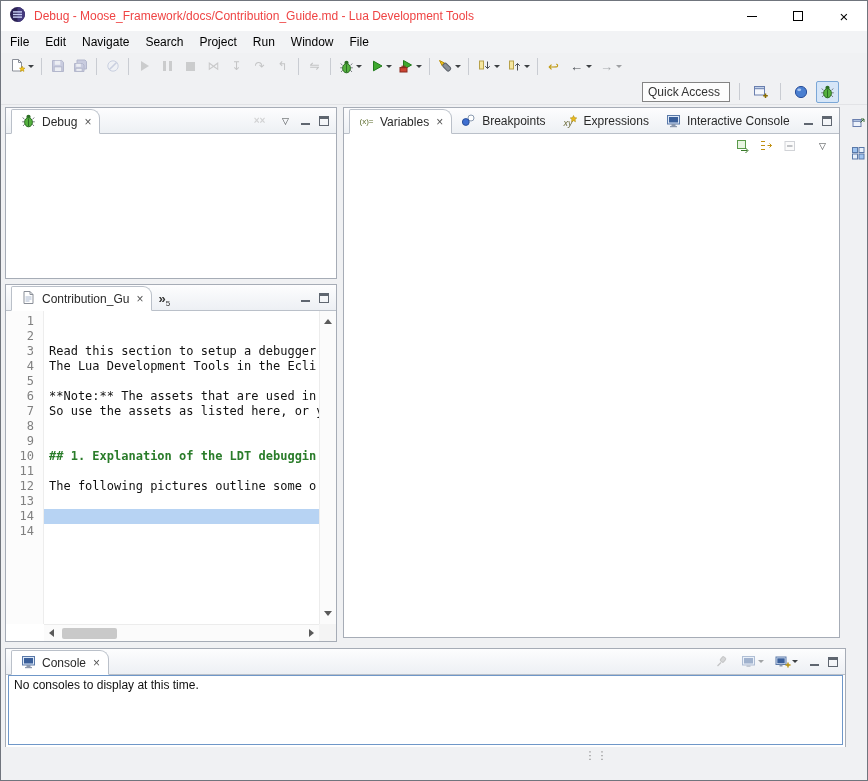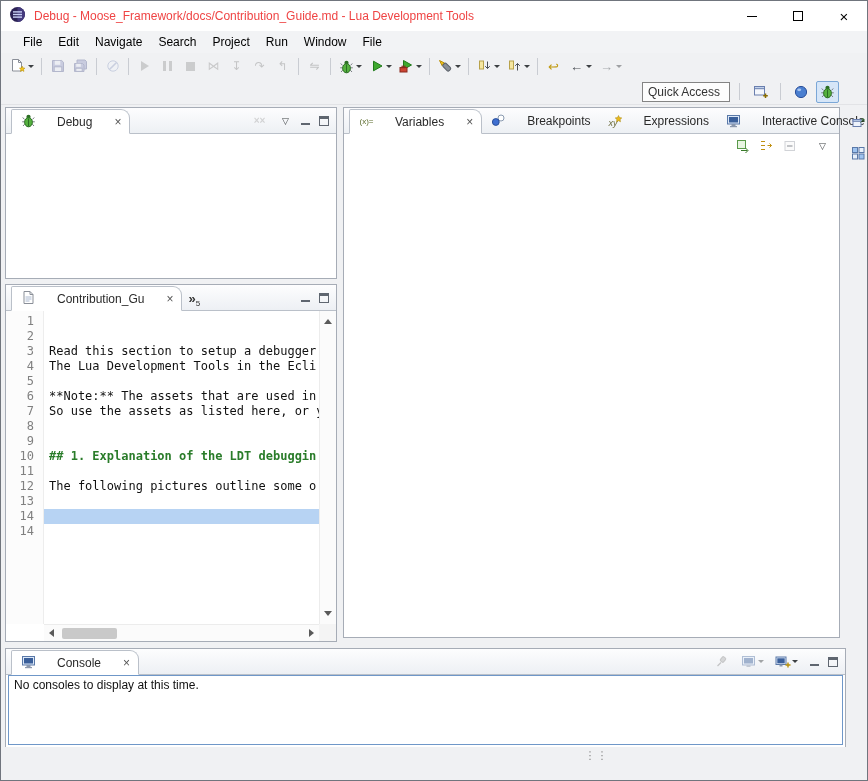--- a/index.html
+++ b/index.html
@@ -10,41 +10,41 @@
 
 #titlebar{position:absolute;left:0;top:0;right:0;height:30px;background:#fff;display:flex;align-items:center;padding-left:8px;gap:8px}
 #title-text{font-size:12px;color:#ef4444;white-space:nowrap}
 #win-controls{position:absolute;right:0;top:0;height:30px;display:flex}
 .wc{width:46px;height:30px;display:flex;align-items:center;justify-content:center;cursor:default}
 .wc-min-glyph{width:10px;height:1px;background:#000}
 .wc-max-glyph{width:10px;height:10px;border:1px solid #000}
 .wc-close-glyph{font-size:15px;color:#000;line-height:1}
 
 
-#menubar{position:absolute;left:0;top:30px;right:0;height:22px;background:#f2f3f5;display:flex;align-items:center;padding-left:14px}
+#menubar{position:absolute;left:0;top:30px;right:0;height:22px;background:#f2f3f5;display:flex;align-items:center;padding-left:1px}
 .menu-item{padding:3px 8px;color:#000;white-space:nowrap}
 
 
 #toolbar1{position:absolute;left:0;top:52px;right:0;height:26px;background:#f0f1f3;display:flex;align-items:center;padding-left:6px}
 #toolbar2{position:absolute;left:0;top:78px;right:0;height:26px;background:#f0f1f3;display:flex;align-items:center;justify-content:flex-end;padding-right:28px;gap:5px;border-bottom:1px solid #e2e3e6}
 .tbtn{display:inline-flex;align-items:center;height:22px;padding:0 2px;border:1px solid transparent;border-radius:2px}
 .tbtn.dis{opacity:.45}
 .tbtn.act{background:#d6e6f8;border-color:#7ba7d7}
 .ic{display:inline-flex;width:17px;height:16px;align-items:center;justify-content:center;line-height:1;overflow:hidden}
 .dd{margin-left:1px;width:0;height:0;border-left:3px solid transparent;border-right:3px solid transparent;border-top:3px solid #3c4043}
 .tb-sep{width:1px;height:17px;background:#c9ccd2;margin:0 4px;flex:none}
 .cs-play{width:0;height:0;border-top:5px solid transparent;border-bottom:5px solid transparent;border-left:8px solid #a0a0a0}
 .cs-pause{width:9px;height:10px;border-left:3px solid #a0a0a0;border-right:3px solid #a0a0a0}
 .cs-stop{width:9px;height:9px;background:#a0a0a0}
 .qa{width:88px;height:20px;border:1px solid #848484;background:#fdfdfd;display:flex;align-items:center;padding:0 5px;color:#333;white-space:nowrap}
 
 
 .panel{position:absolute;background:#fff;border:1px solid #a6acb6}
 .tabrow{position:absolute;left:0;top:0;right:0;height:26px;background:linear-gradient(#fdfdfe,#edf0f4);border-bottom:1px solid #bac0c9;display:flex;align-items:flex-end}
-.tab{height:25px;display:flex;align-items:center;gap:20px;padding:0 8px;color:#2a2a2a;white-space:nowrap}
+.tab{height:25px;display:flex;align-items:center;gap:5px;padding:0 8px;color:#2a2a2a;white-space:nowrap}
 .tab:first-child{margin-left:5px}
 .tab.sel{background:#fff;border:1px solid #bac0c9;border-bottom:1px solid #fff;border-radius:2px 9px 0 0;margin-bottom:-1px}
 .tab-label{white-space:nowrap}
 .tab-close{font-size:12px;color:#555;margin-left:2px}
 .head-actions{margin-left:auto;display:flex;align-items:center;gap:8px;padding-right:7px;align-self:center}
 .w-minbtn{width:11px;height:10px;position:relative}
 .w-minbtn::after{content:"";position:absolute;left:1px;right:1px;bottom:1px;height:2px;background:#5f6670}
 .w-maxbtn{width:10px;height:10px;border:1px solid #5f6670;border-top:3px solid #5f6670}
 .view-menu-glyph{font-size:9px;color:#3c4043}
 

